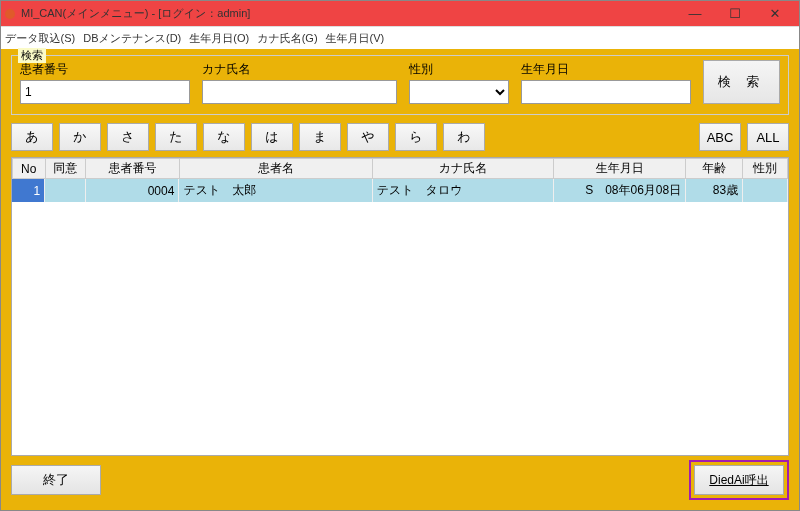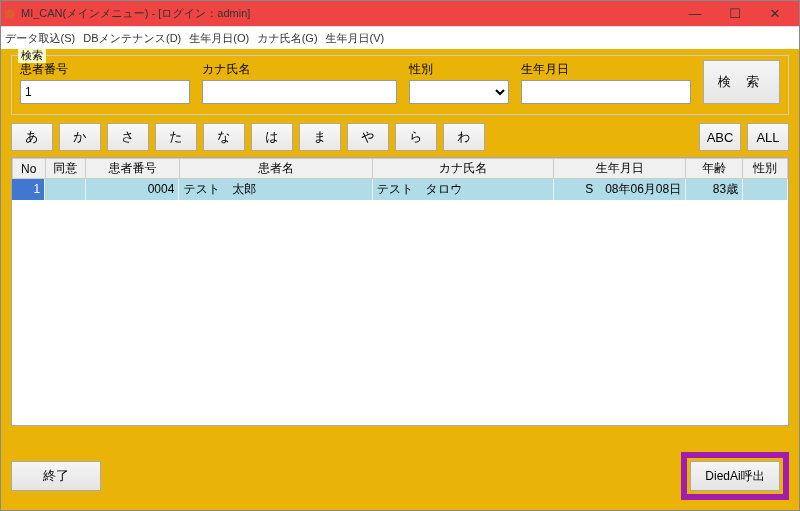--- a/index.html
+++ b/index.html
@@ -29,24 +29,24 @@
   .clear-btn { width: 85px; height: 26px; background: linear-gradient(#f8f8f8,#e8e8e8); border: 1px solid #aaa; font-size: 13px; display: flex; align-items: center; justify-content: center; }
   .grid { flex: 1; background: #fff; border: 1px solid #aaa; overflow: hidden; display: flex; flex-direction: column; }
   .grid table { width: 100%; border-collapse: collapse; table-layout: fixed; }
   .grid th { background: #f0f0f0; border: 1px solid #ccc; font-weight: normal; font-size: 12px; height: 20px; padding: 0 1px; text-align: center; }
   .grid td { border-right: 1px solid #eee; font-size: 12px; height: 18px; padding: 0 4px; white-space: nowrap; overflow: hidden; }
   .grid tbody tr.sel { background: #b0dce8; }
   .grid tbody tr.sel td.no-cell { background: #4078d0; color: #fff; }
   .grid-body { flex: 1; overflow: auto; }
   .grid-body table { height: 100%; }
   .grid-body tr.empty td { border: none; }
-  .footer { display: flex; align-items: center; padding-top: 26px; gap: 10px; text-align: center; }
+  .footer { display: flex; align-items: center; padding-top: 4px; gap: 10px; text-align: center; }
   .exit-btn { width: 90px; height: 30px; background: linear-gradient(#f5f5f5,#e4e4e4); border: 1px solid #aaa; font-size: 13px; display: flex; align-items: center; justify-content: center; }
   .diedai-btn { width: 90px; height: 30px; background: linear-gradient(#f5f5f5,#e4e4e4); border: 1px solid #aaa; font-size: 12px; display: flex; align-items: center; justify-content: center; }
-  .diedai-wrap { border: 6px solid #a21caf; padding: 3px; margin-left: auto; }
+  .diedai-wrap { border: 2px solid #a21caf; padding: 3px; margin-left: auto; text-decoration: underline; }
   .col-no{width:32px}.col-consent{width:40px}.col-pno{width:92px}.col-name{width:190px}.col-kana{width:178px}.col-birth{width:130px}.col-age{width:56px}.col-gender{width:44px}
   td.r{text-align:right}td.c{text-align:center}
 </style>
 </head>
 <body>
 
 <div class="titlebar">
   <div class="app-icon"></div>
   <div class="titlebar-text">MI_CAN(メインメニュー) - [ログイン：admin]</div>
   <div class="win-controls">

